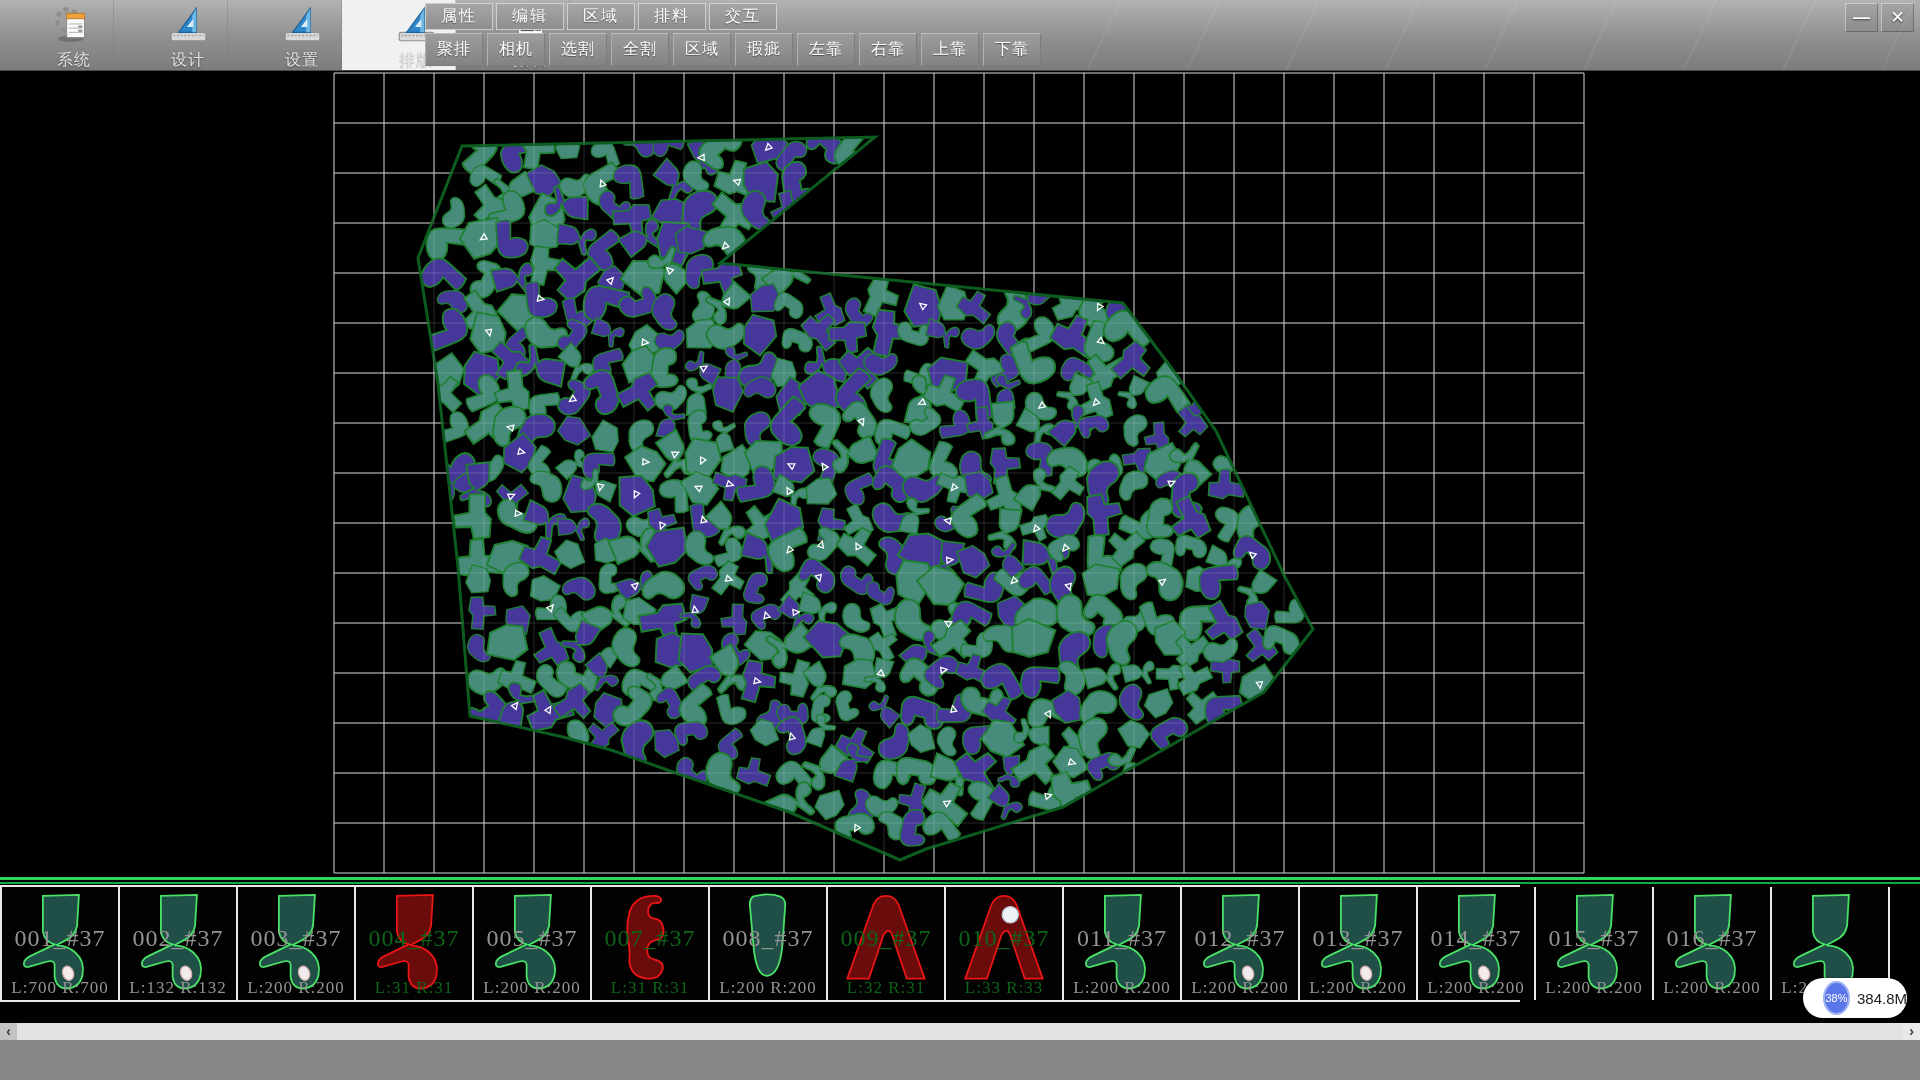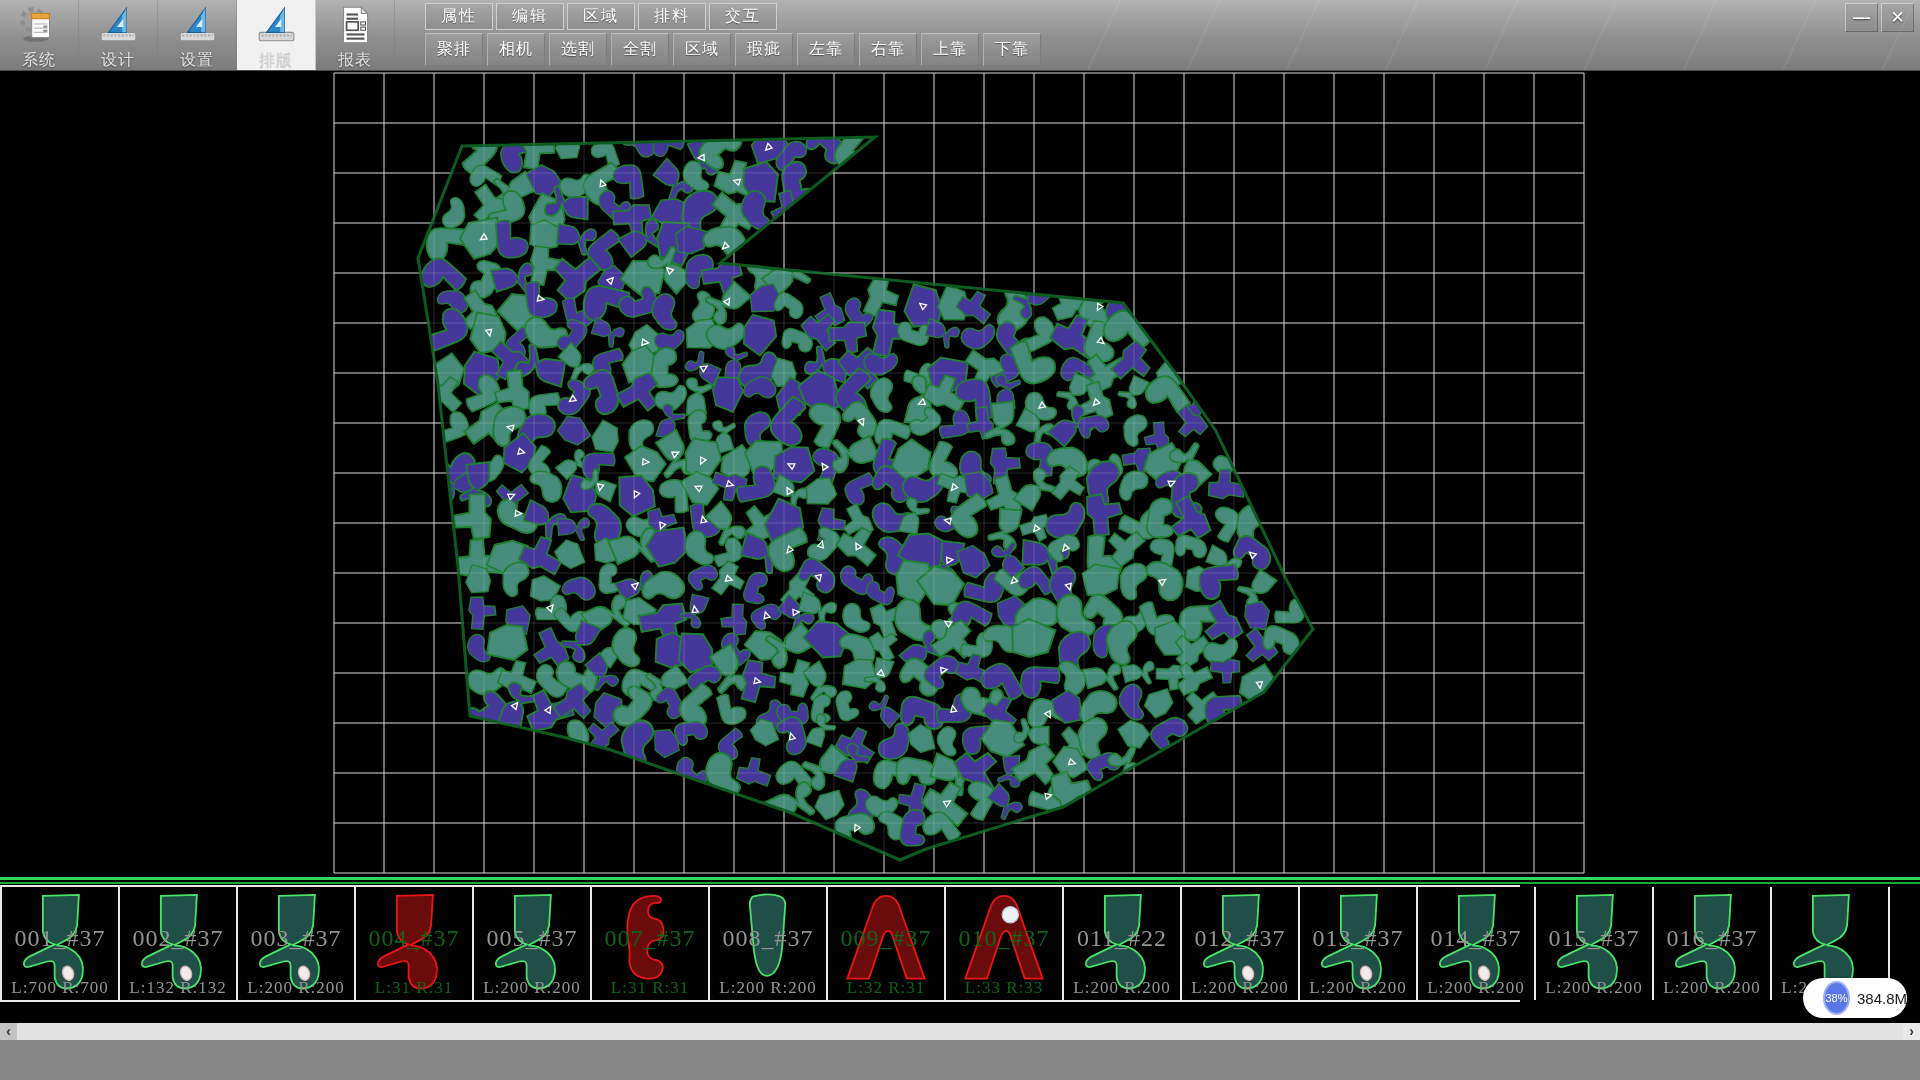--- a/index.html
+++ b/index.html
@@ -7,21 +7,21 @@
   #stage{position:relative;width:1920px;height:1080px;background:#000;}
 
   
   #toolbar{position:absolute;left:0;top:0;width:1920px;height:70px;
     background:linear-gradient(#b2b2b2,#8f8f8f 55%,#7c7c7c);
     border-bottom:1px solid #4a4a4a;}
   #toolbar .streaks{position:absolute;right:0;top:0;width:900px;height:70px;
     background:repeating-linear-gradient(115deg,rgba(255,255,255,.06) 0 2px,rgba(0,0,0,0) 2px 90px);}
   #iconbar{position:absolute;left:0;top:0;height:70px;display:flex;}
   .icon-cell{width:78px;height:70px;position:relative;display:flex;flex-direction:column;align-items:center;
-    justify-content:flex-start;border-right:1px solid rgba(120,120,120,.35);cursor:default;}
+    justify-content:flex-start;border-right:1px solid rgba(120,120,120,.35);cursor:default;padding-left:35px;}
   .icon-cell.selected{background:#f1f1f1;}
   .icon-cell svg{margin-top:3px;width:42px;height:44px;}
   .icon-cell .lbl{font-size:16px;color:#e3e3e3;letter-spacing:1px;line-height:18px;
     text-shadow:0 1px 2px rgba(0,0,0,.45);}
   .icon-cell.selected .lbl{color:#d7d7d7;text-shadow:0 1px 1px rgba(0,0,0,.25);}
 
   #menu-tabs{position:absolute;left:425px;top:3px;display:flex;gap:3px;}
   .menu-tab{width:66px;height:25px;display:flex;align-items:center;justify-content:center;
     color:#fff;font-size:16px;letter-spacing:2px;border:1px solid #cecece;
     background:linear-gradient(#a6a6a6,#8e8e8e);text-shadow:0 1px 1px rgba(0,0,0,.4);cursor:default;}
@@ -782,21 +782,21 @@
             <path d="M7,97 L36,15 Q40,5 50,5 Q60,5 64,15 L93,97 L73,97 L57,49 Q53,39 47,49 L31,97 Z" fill="#6a0c0c" stroke="#ea1515" stroke-width="2"></path>
             <circle cx="57" cy="26" r="9" fill="#eef2f6" stroke="#b8c8d8" stroke-width="1.5"></circle>
           </svg>
           <div class="thumb-id" style="color:#0e6419">010_#37</div>
           <div class="thumb-lr" style="color:#0e6419">L:33 R:33</div>
         </div>
         <div class="thumb-cell">
           <svg width="90" height="105" viewBox="0 0 100 116">
             <path d="M31,5 L71,4 L69,38 Q67,49 57,54 L46,60 Q58,60 67,68 Q78,78 75,93 Q72,107 58,108 Q46,108 44,95 L44,82 Q44,76 36,78 L15,84 Q9,85 10,79 Q11,75 17,72 L44,59 Q33,56 31,45 Z" fill="#1f4f47" stroke="#4ae266" stroke-width="2"></path>
           </svg>
-          <div class="thumb-id" style="color:#949494">011_#22</div>
+          <div class="thumb-id" style="color:#949494">011_#37</div>
           <div class="thumb-lr" style="color:#949494">L:200 R:200</div>
         </div>
         <div class="thumb-cell">
           <svg width="90" height="105" viewBox="0 0 100 116">
             <path d="M31,5 L71,4 L69,38 Q67,49 57,54 L46,60 Q58,60 67,68 Q78,78 75,93 Q72,107 58,108 Q46,108 44,95 L44,82 Q44,76 36,78 L15,84 Q9,85 10,79 Q11,75 17,72 L44,59 Q33,56 31,45 Z" fill="#1f4f47" stroke="#4ae266" stroke-width="2"></path>
             <ellipse cx="59" cy="91" rx="6" ry="8" transform="rotate(-18 59 91)" fill="#f2ecec" stroke="#d8b0b0" stroke-width="1.5"></ellipse>
           </svg>
           <div class="thumb-id" style="color:#949494">012_#37</div>
           <div class="thumb-lr" style="color:#949494">L:200 R:200</div>
         </div>

